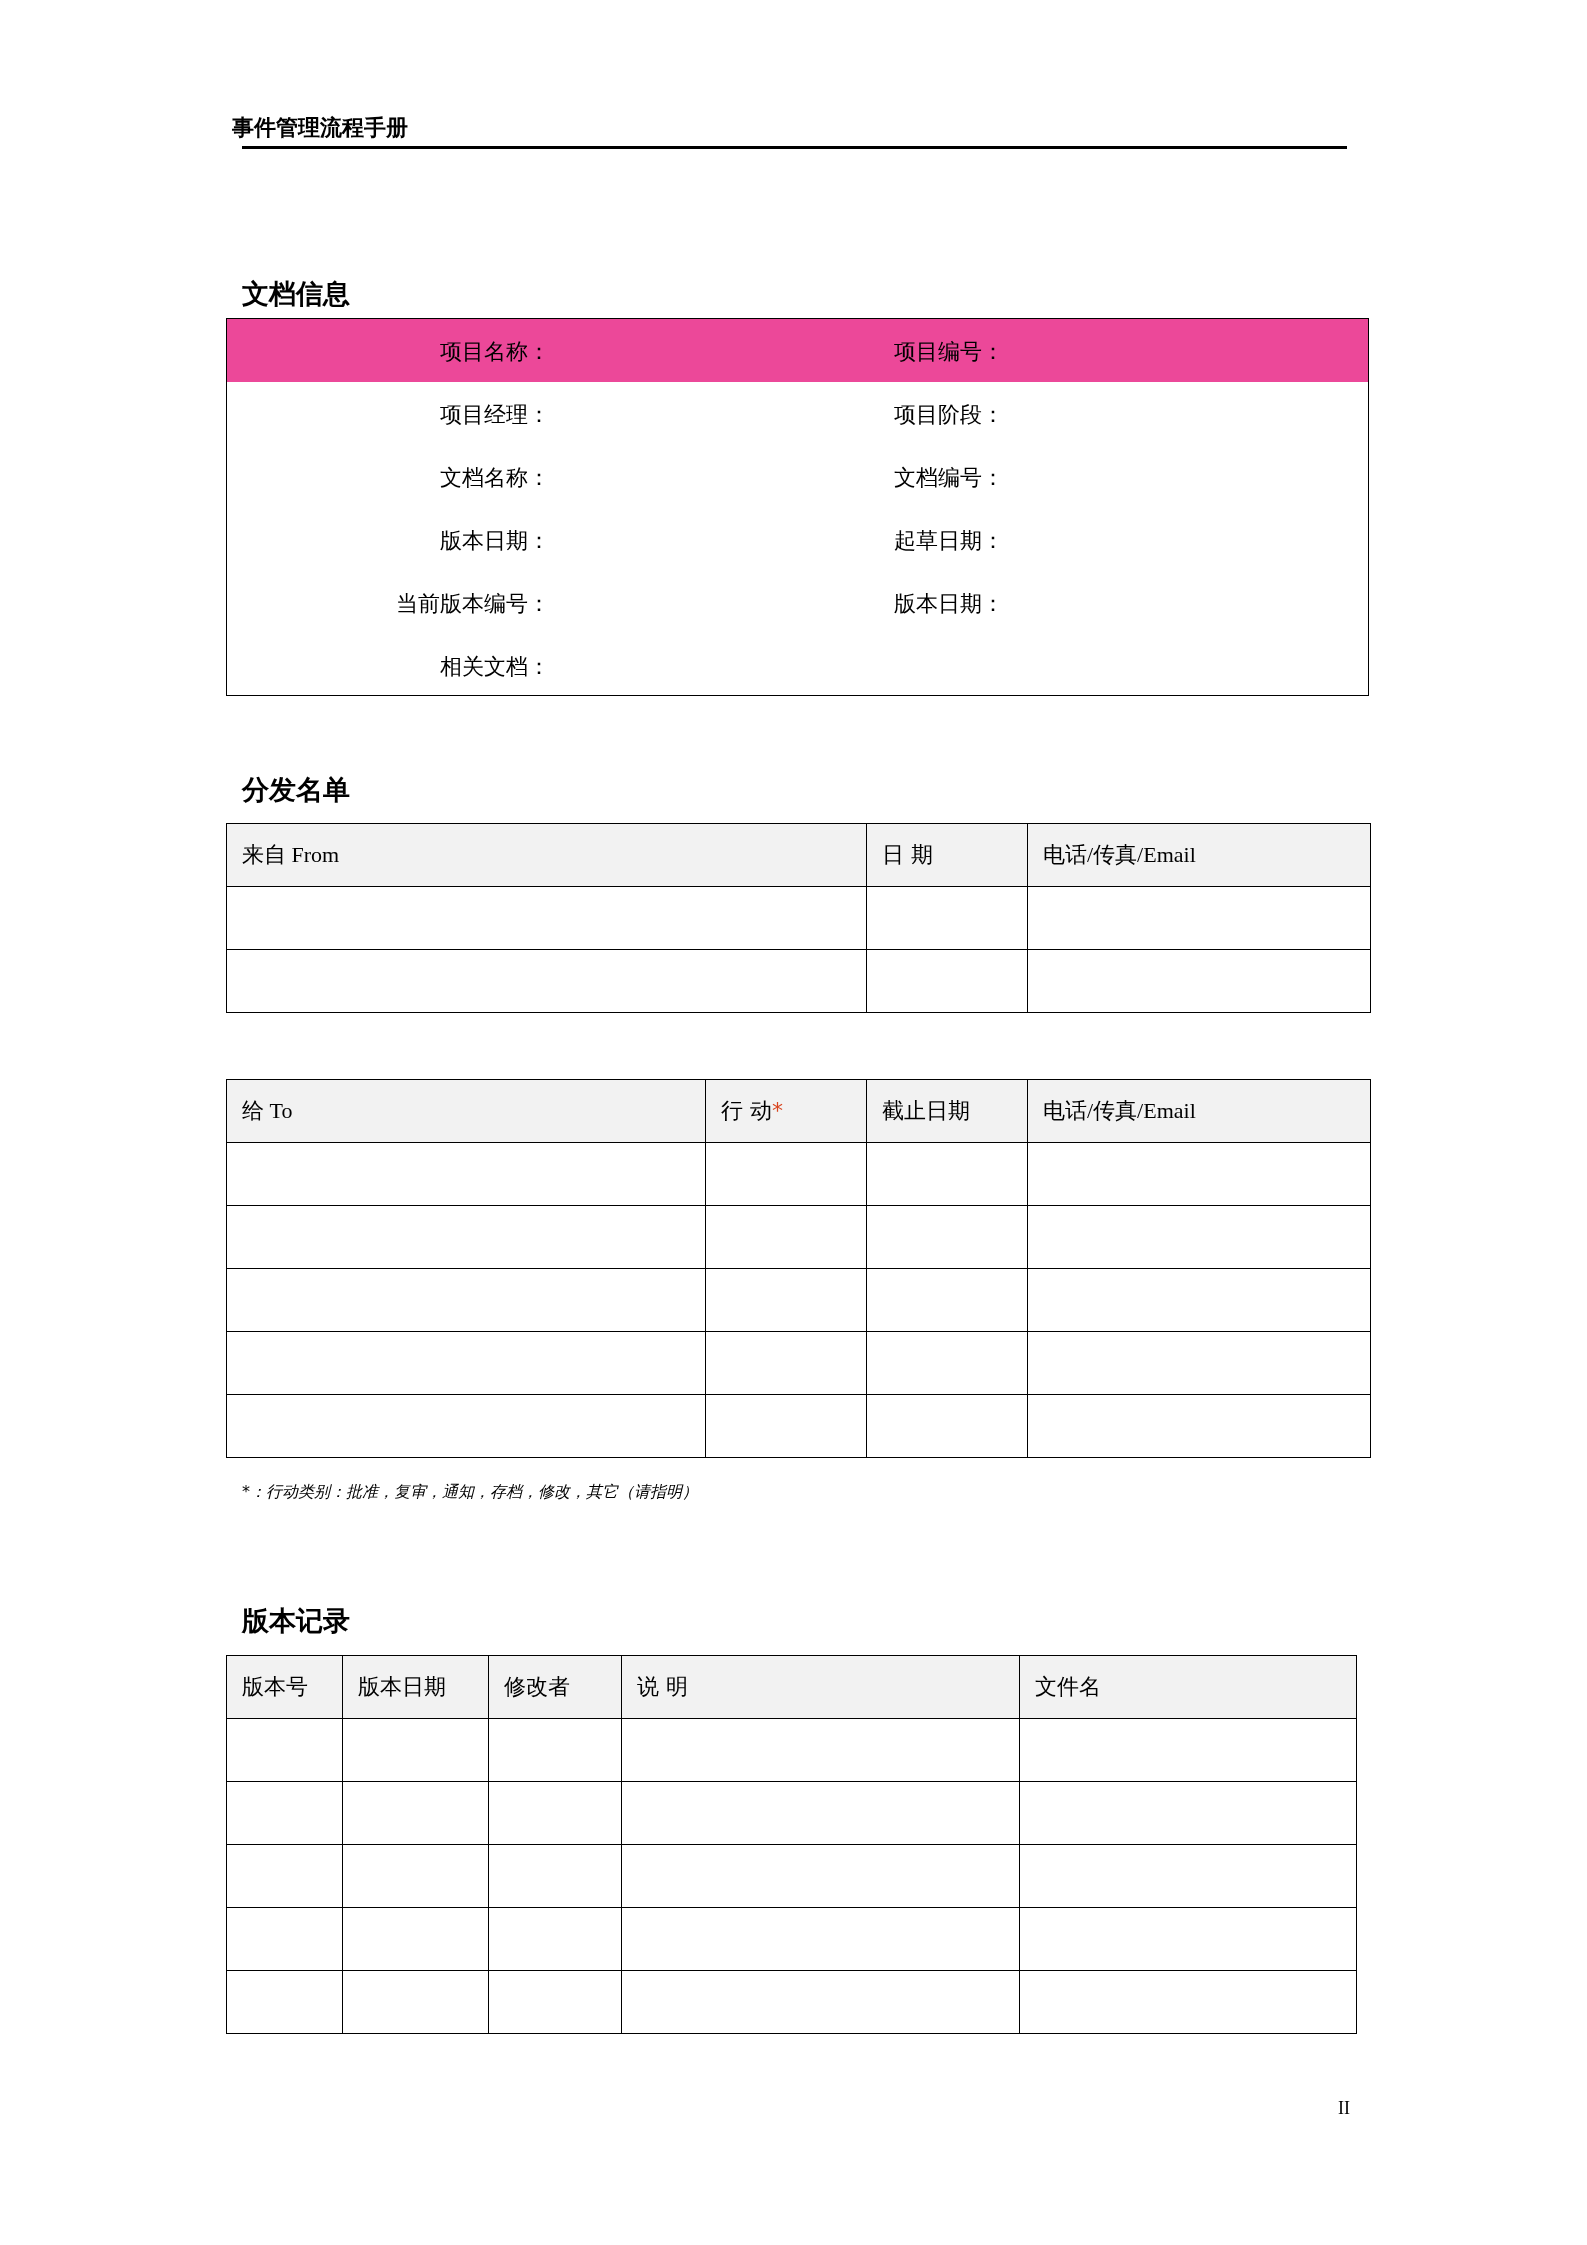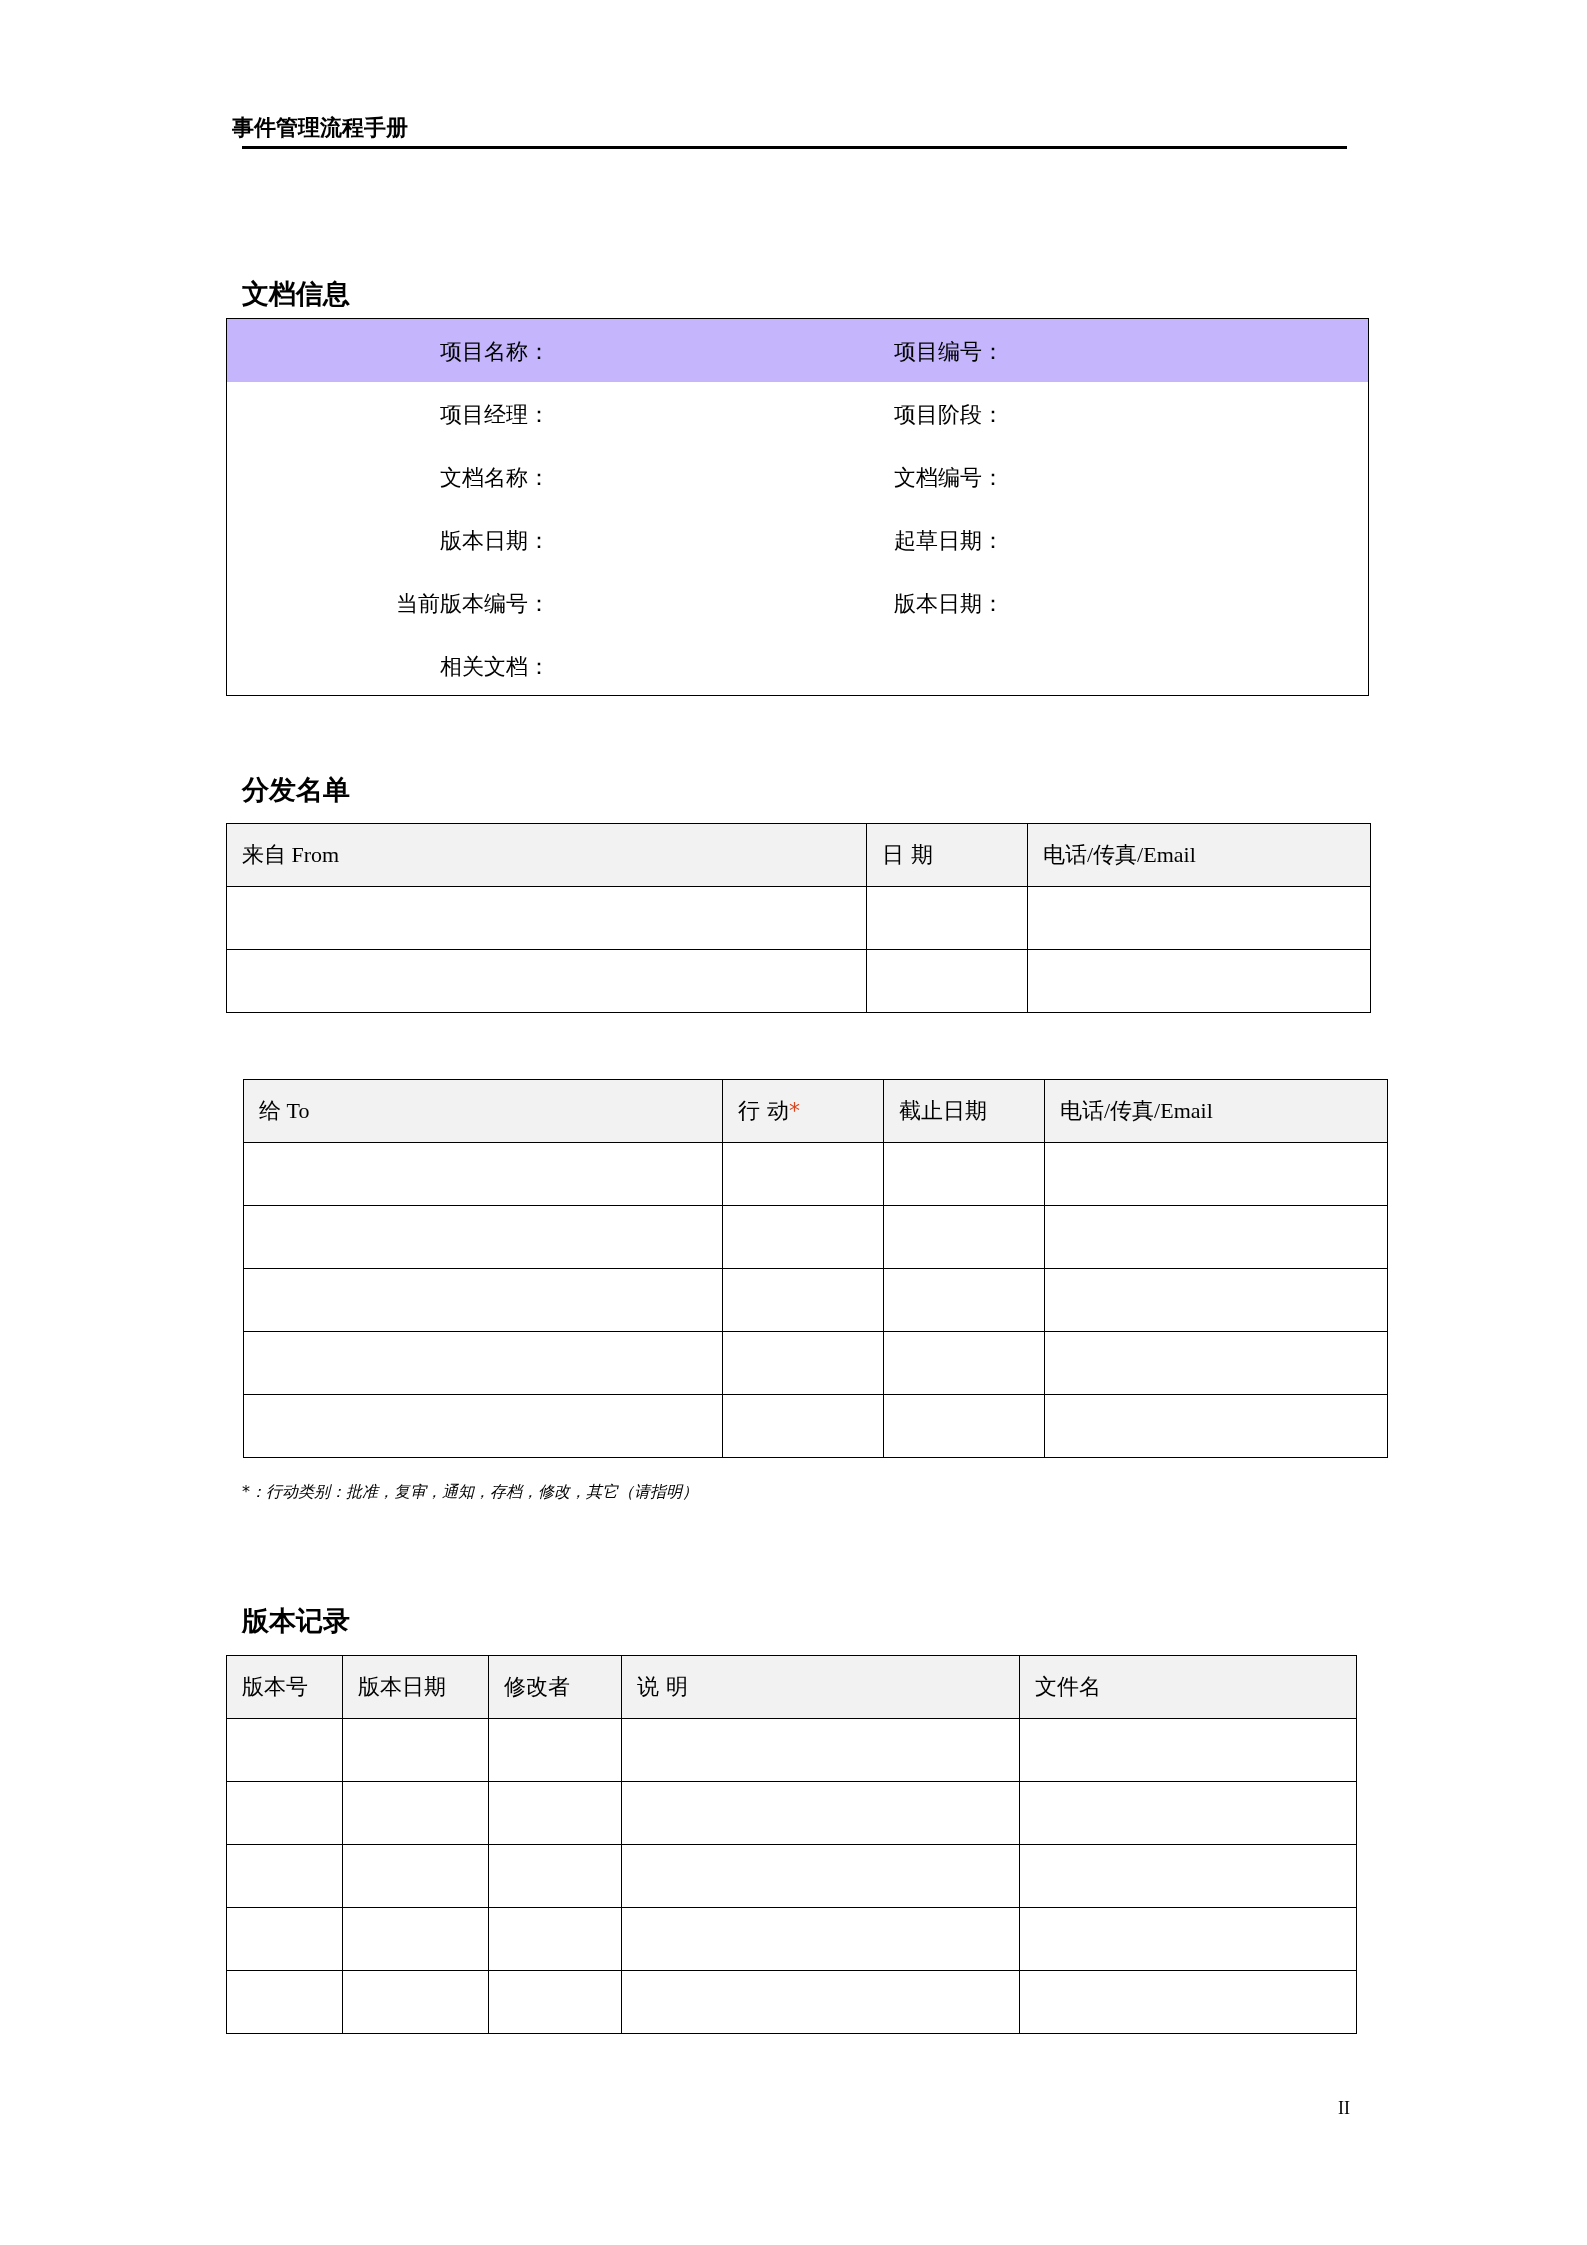--- a/index.html
+++ b/index.html
@@ -4,21 +4,21 @@
 <style>
   html, body { margin:0; padding:0; background:#ffffff; }
   body { width:1587px; height:2245px; position:relative; overflow:hidden;
          font-family:"DejaVu Sans", "Liberation Sans", sans-serif; color:#000; }
   .abs { position:absolute; }
   .running-header { left:232px; top:113px; font-size:22px; font-weight:bold; }
   .header-rule { left:242px; top:146px; width:1105px; height:3px; background:#000; }
   .section-title { font-size:27px; font-weight:bold; left:242px; }
   .info-box { left:226px; top:318px; width:1143px; height:378px; border:1.5px solid #000; box-sizing:border-box; }
   .info-row { position:absolute; left:0; width:100%; height:63px; }
-  .info-row.shaded { background:#c4b5fd; }
+  .info-row.shaded { background:#ec4899; }
   .lbl-left { position:absolute; right:818px; top:18px; font-size:22px; white-space:nowrap; }
   .lbl-right { position:absolute; left:667px; top:18px; font-size:22px; white-space:nowrap; }
   table.grid { position:absolute; border-collapse:collapse; table-layout:fixed; }
   table.grid td, table.grid th { border:1.5px solid #000; padding:0 0 0 15px; height:62px;
         font-weight:normal; text-align:left; font-size:22px; vertical-align:middle; }
   table.grid tr.head td { background:#f2f2f2; }
   .latin { font-family:"Liberation Serif", "DejaVu Serif", serif; }
   .asterisk { color:#d9451f; }
   .footnote { left:242px; top:1482px; font-size:16px; font-style:italic; }
   .page-num { left:1338px; top:2098px; font-size:18px; font-family:Liberation Serif, serif; }
@@ -75,21 +75,21 @@
         <td></td>
   </tr>
   <tr>
     <td></td>
         <td></td>
         <td></td>
   </tr>
 </tbody>
   </table>
 
-<table class="grid" style="left:226px; top:1079px; width:1144px;margin-left:17px;">
+<table class="grid" style="left:226px; top:1079px; width:1144px;">
   <colgroup>
       <col style="width:479px">
       <col style="width:161px">
       <col style="width:161px">
       <col style="width:343px">
     </colgroup>
   <tbody>
       <tr class="head">
     <td class="latin">给 To</td>
     <td><span>行 动</span><span class="asterisk">*</span></td>

